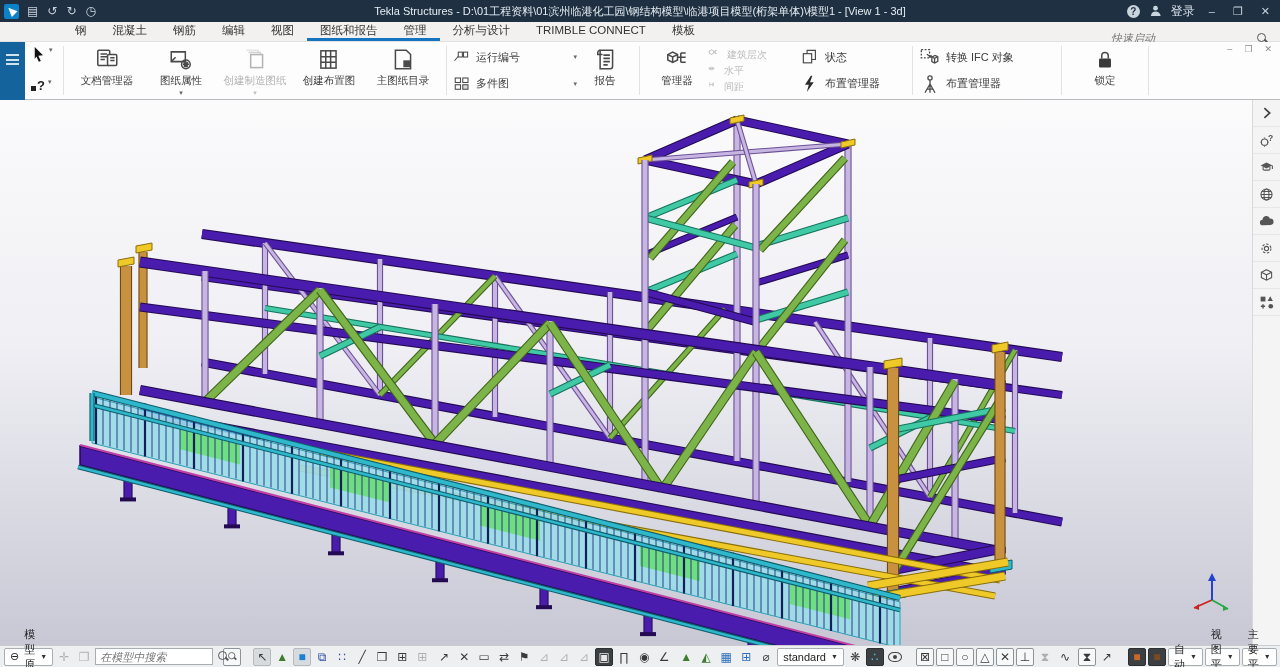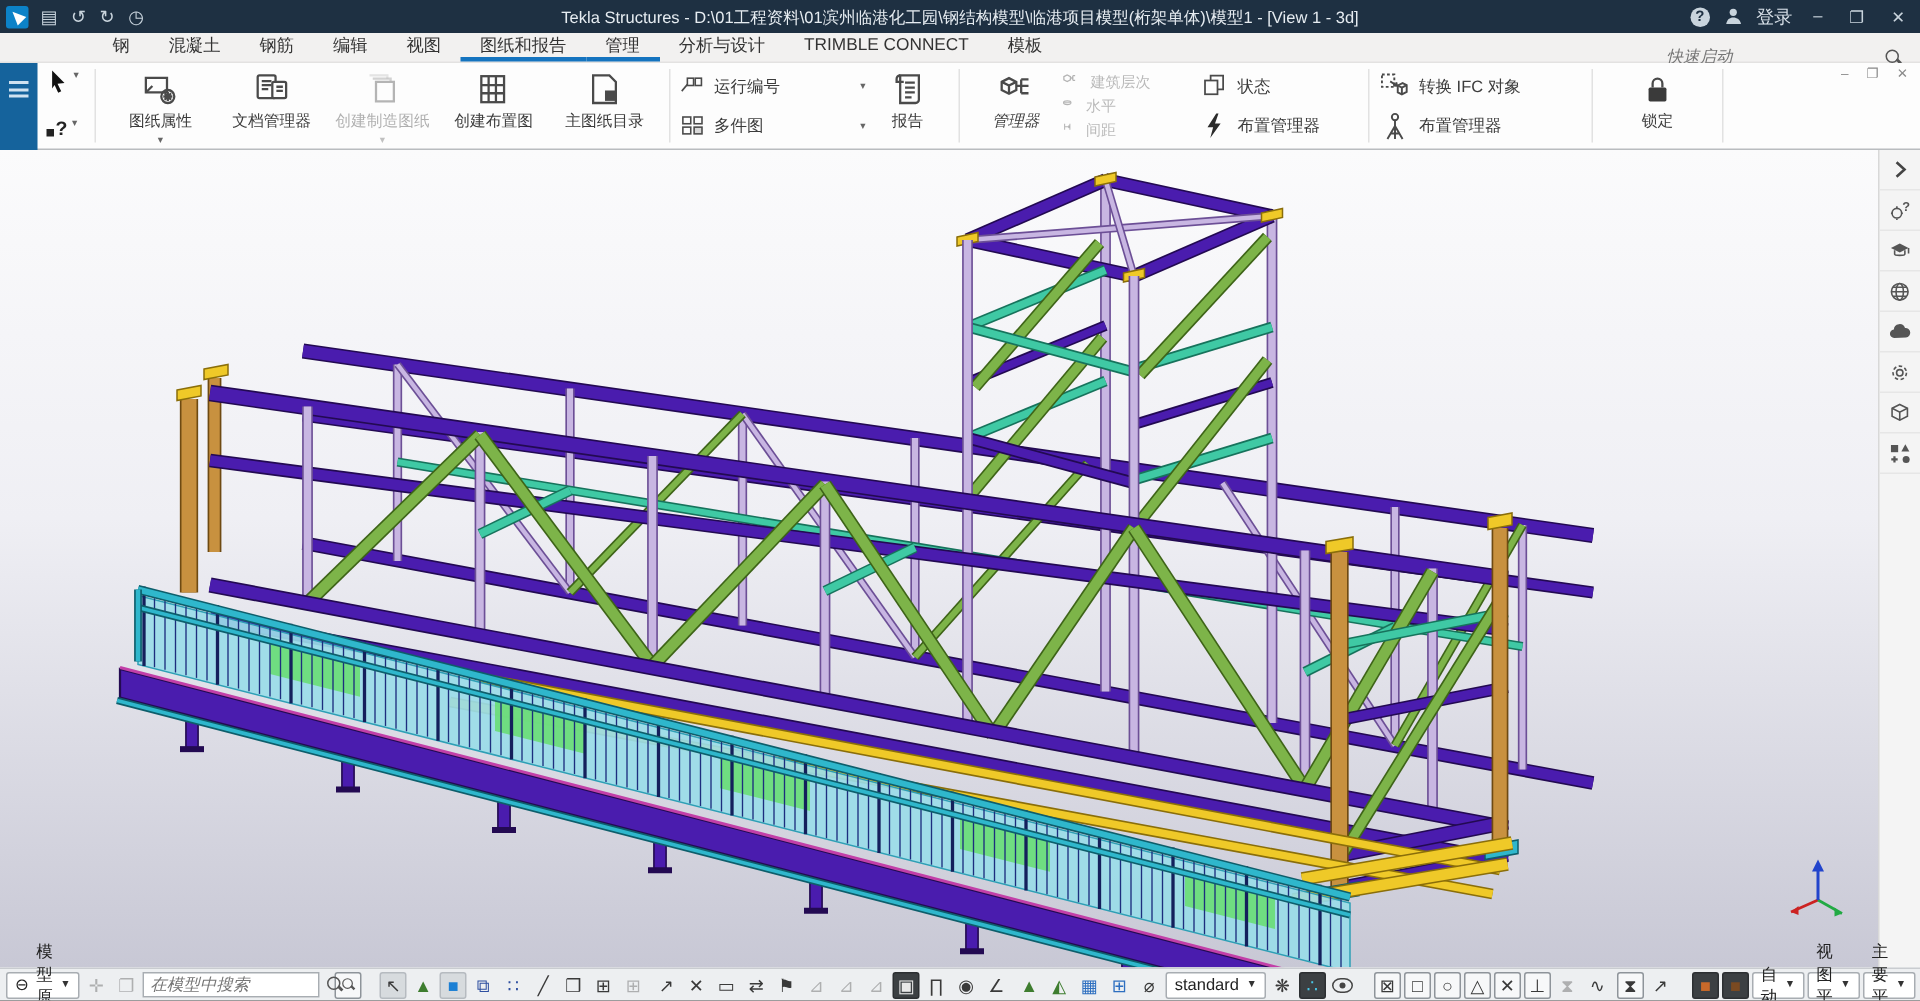--- a/index.html
+++ b/index.html
@@ -143,36 +143,36 @@
       <span class="seltool">
         <span class="qt"><span class="sq"></span>?</span>
         <span class="caret">▾</span>
       </span>
     </div>
     <div class="rsep"></div>
     <div id="ribbonGroups" style="display:flex;flex:1;">
         <div class="rgroup">
           <div class="rbtn">
             <svg width="26" height="26" viewBox="0 0 24 24" fill="none" stroke="#4a4a4a" stroke-width="1.4">
+              <rect x="3.5" y="3" width="11" height="14" rx="1"></rect>
+              <path d="M6 6.5h6M6 9h6M6 11.5h4"></path>
+              <rect x="12.5" y="7" width="8.5" height="10" rx="1" fill="#FDFDFD"></rect>
+              <path d="M15 10h4M15 12.5h4"></path>
+            </svg>
+            <span class="rlabel">文档管理器</span>
+          </div>
+          <div class="rbtn">
+            <svg width="26" height="26" viewBox="0 0 24 24" fill="none" stroke="#4a4a4a" stroke-width="1.4">
               <path d="M3 4.5h13v9H3z"></path>
               <path d="M3 13.5l4-4"></path>
               <circle cx="16.5" cy="16" r="4"></circle>
               <path d="M16.5 13.2v5.6M13.7 16h5.6M14.5 14l4 4M18.5 14l-4 4"></path>
             </svg>
             <span class="rlabel">图纸属性</span>
             <span class="caret">▾</span>
-          </div>
-          <div class="rbtn">
-            <svg width="26" height="26" viewBox="0 0 24 24" fill="none" stroke="#4a4a4a" stroke-width="1.4">
-              <rect x="3.5" y="3" width="11" height="14" rx="1"></rect>
-              <path d="M6 6.5h6M6 9h6M6 11.5h4"></path>
-              <rect x="12.5" y="7" width="8.5" height="10" rx="1" fill="#FDFDFD"></rect>
-              <path d="M15 10h4M15 12.5h4"></path>
-            </svg>
-            <span class="rlabel">文档管理器</span>
           </div>
           <div class="rbtn disabled">
             <svg width="26" height="26" viewBox="0 0 24 24" fill="none" stroke="#4a4a4a" stroke-width="1.4">
               <rect x="8" y="7" width="11" height="12"></rect>
               <path d="M6 5h11v2" opacity=".6"></path>
               <path d="M4 3h11v2" opacity=".35"></path>
             </svg>
             <span class="rlabel">创建制造图纸</span>
             <span class="caret">▾</span>
           </div>
@@ -218,21 +218,21 @@
             <svg width="26" height="26" viewBox="0 0 24 24" fill="none" stroke="#4a4a4a" stroke-width="1.4">
               <path d="M7.5 3H19v15a2 2 0 01-2 2H7.5z"></path>
               <path d="M7.5 3a2.2 2.2 0 00-2.2 2.2V7h4.4"></path>
               <path d="M10.5 7.5h6M10.5 10.5h6M10.5 13.5h6M10.5 16.5h4"></path>
             </svg>
             <span class="rlabel">报告</span>
           </div>
         </div>
         <div class="rsep"></div>
         <div class="rgroup">
-          <div class="rbtn" style="width: 62px; font-style: italic;">
+          <div class="rbtn" style="width: 62px;">
             <svg width="26" height="26" viewBox="0 0 24 24" fill="none" stroke="#4a4a4a" stroke-width="1.4">
               <path d="M3.5 7l4.5-2.3L12.5 7v5L8 14.3 3.5 12z"></path>
               <path d="M3.5 7L8 9.2 12.5 7M8 9.2v5"></path>
               <path d="M12.5 9.5h3M15.5 5.5v8.5M15.5 5.5h4.5M15.5 9.5h4.5M15.5 14h4.5"></path>
             </svg>
             <span class="rlabel">管理器</span>
           </div>
           <div class="rdis" style="width: 92px;">
             <div class="rdisrow">
               <svg width="15" height="15" viewBox="0 0 24 24" fill="none" stroke="#4a4a4a" stroke-width="1.4">

